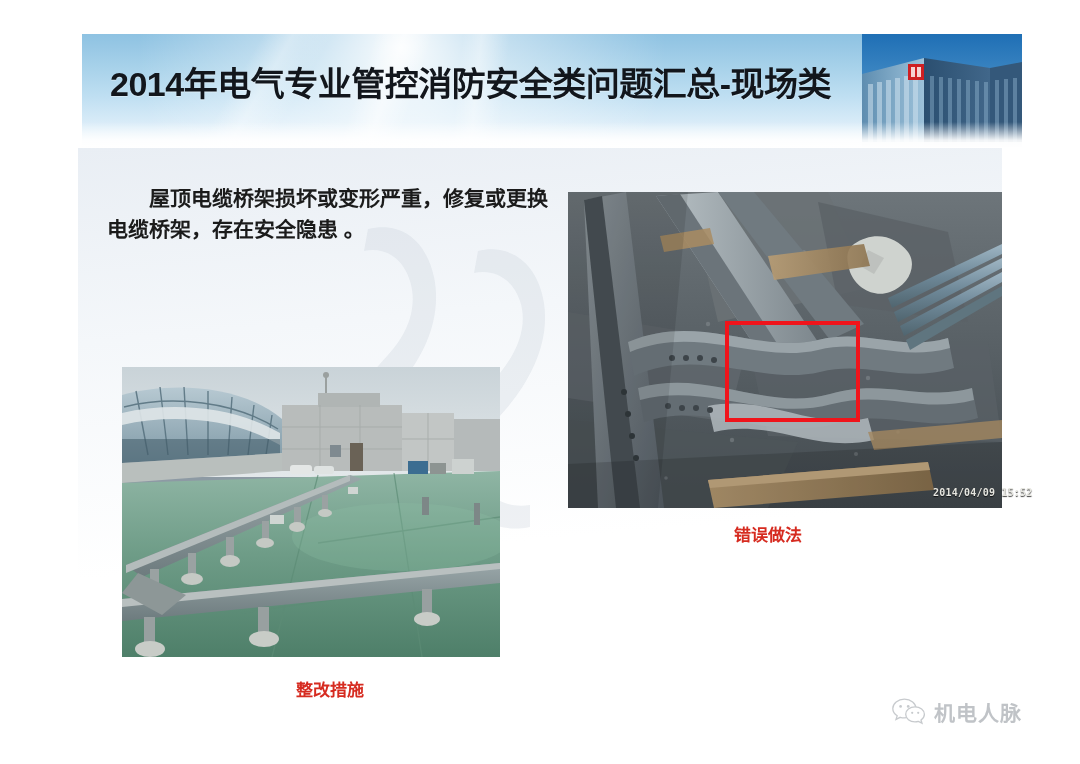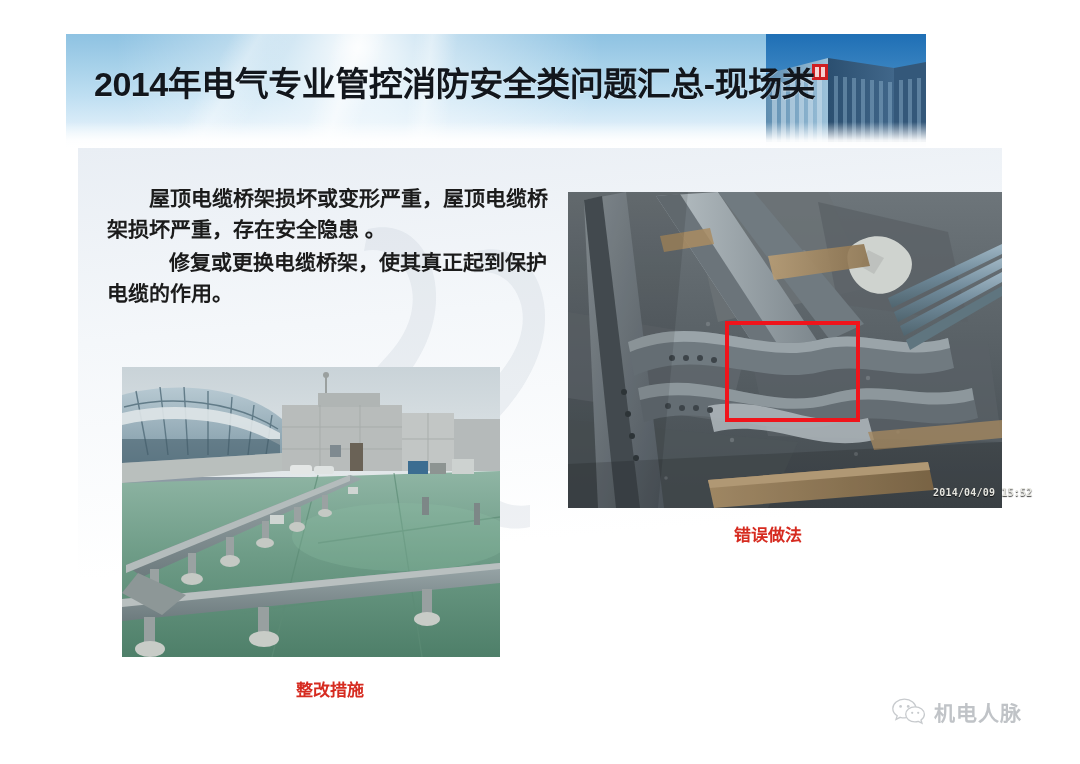--- a/index.html
+++ b/index.html
@@ -41,22 +41,22 @@
     left: 330px; top: 215px;
     width: 300px; height: 330px;
     opacity: .50;
     pointer-events: none;
   }
   .bg-watermark svg { display:block; width:100%; height:100%; }
 
   
   .banner {
     position: absolute;
-    left: 66px; top: 34px;
-    width: 860px; height: 114px;
+    left: 82px; top: 34px;
+    width: 940px; height: 114px;
     overflow: hidden;
     background:
       radial-gradient(circle at 34% 12%, rgba(255,255,255,.95) 0%, rgba(255,255,255,.45) 16%, rgba(255,255,255,0) 42%),
       linear-gradient(180deg, #8ec2e2 0%, #a8d2ea 30%, #bfdff2 55%, #d9ecf8 78%, #eef6fc 100%);
   }
   
   .banner .rays {
     position: absolute; inset: 0;
     background:
       linear-gradient(108deg, rgba(255,255,255,0) 30%, rgba(255,255,255,.55) 33%, rgba(255,255,255,0) 36%),
@@ -271,22 +271,21 @@
         <rect x="0" y="108" width="160" height="18" fill="#e8f0f6" opacity=".85"></rect>
       </svg>
     </div>
 
     <div class="horizon"></div>
 
     <h1 class="banner-title">2014年电气专业管控消防安全类问题汇总-现场类</h1>
   </div>
 
   <div class="text-col">
-    <p class="q-body">屋顶电缆桥架损坏或变形严重，屋顶电缆桥架损坏严重，存在安全隐患 。</p>
-    <p class="m-body">修复或更换电缆桥架，使其真正起到保护电缆的作用。</p>
+    <p class="q-body">屋顶电缆桥架损坏或变形严重，修复或更换电缆桥架，存在安全隐患 。</p>
   </div>
 
   <div class="photo" id="photo-correct">
     <svg viewBox="0 0 378 290" xmlns="http://www.w3.org/2000/svg" preserveAspectRatio="none">
       <defs>
         <linearGradient id="pcSky" x1="0" y1="0" x2="0" y2="1">
           <stop offset="0%" stop-color="#c9d3d8"></stop>
           <stop offset="100%" stop-color="#e3e8ea"></stop>
         </linearGradient>
         <linearGradient id="pcRoof" x1="0" y1="0" x2="0" y2="1">

